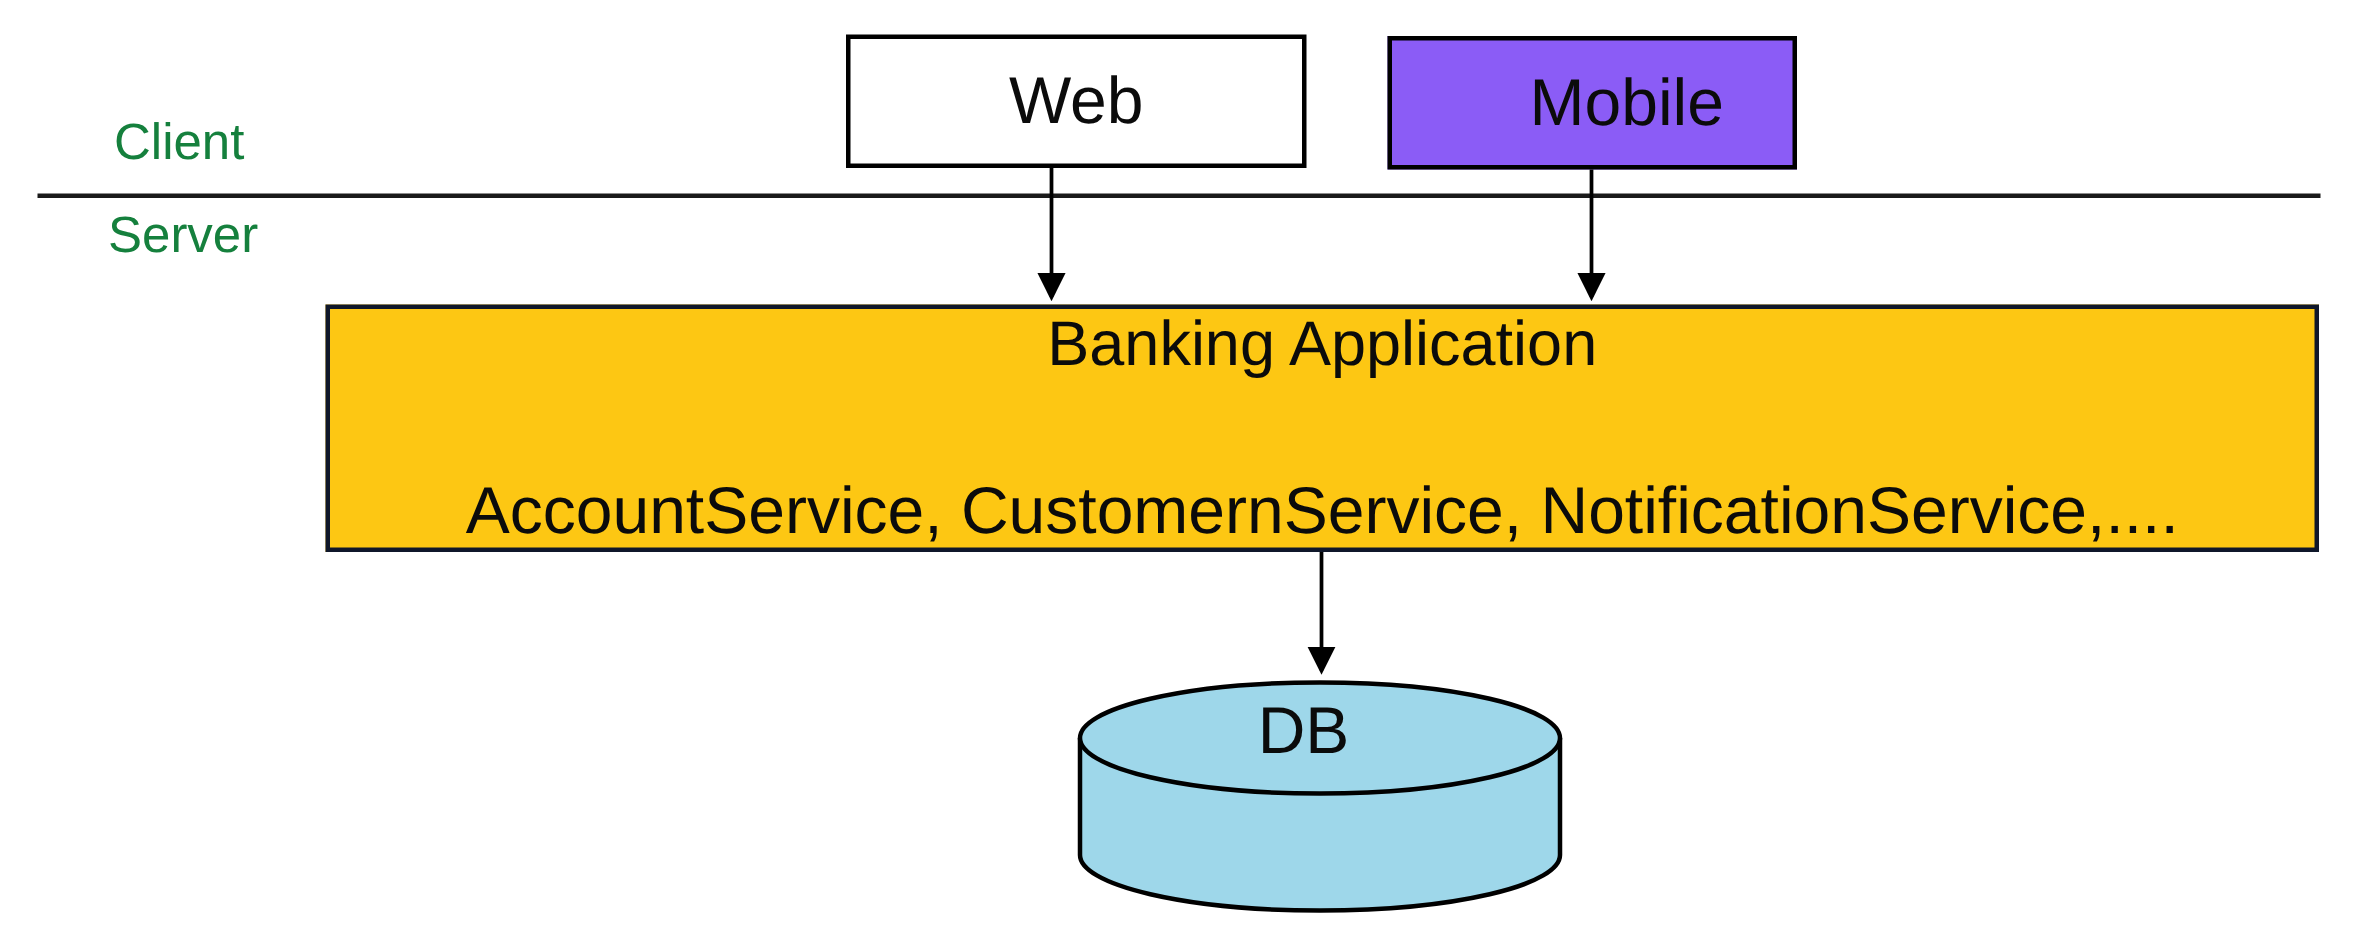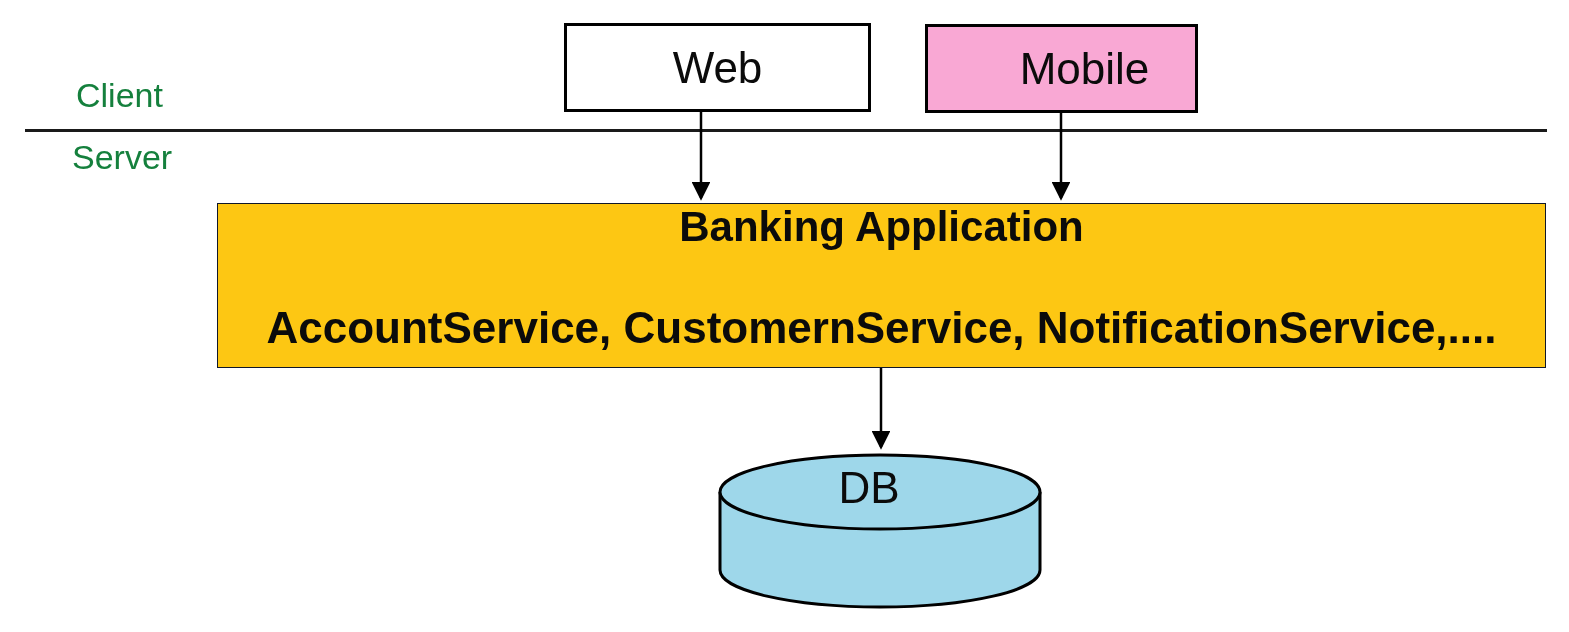--- a/index.html
+++ b/index.html
@@ -42,29 +42,28 @@
     justify-content: center;
     font-size: 44px;
     background: #ffffff;
   }
   .web-box    { left: 564px; top: 23px; width: 307px; height: 89px; }
   .mobile-box { left: 925px; top: 24px; width: 273px; height: 89px; }
   .banking-box {
     position: absolute;
     left: 217px; top: 203px;
     width: 1329px; height: 165px;
-    border: 1px solid #0f172a;
+    border: 3px solid #0f172a;
     box-sizing: border-box;
     display: flex;
     flex-direction: column;
     align-items: center;
-    justify-content: flex-start;
+    justify-content: space-between;
     gap: 18px;
     text-align: center;
-    font-weight: bold;
   }
   .banking-title    { font-size: 42px; line-height: 1.1; }
   .banking-services { font-size: 44px; line-height: 1.1; white-space: nowrap; margin-top: 36px; }
   .edges-overlay {
     position: absolute;
     left: 0; top: 0;
     width: 1569px; height: 632px;
     pointer-events: none;
   }
   .db-cylinder {
@@ -89,21 +88,21 @@
   <div class="zone-label client-label">Client</div>
 
   <div class="zone-divider"></div>
 
   <div class="zone-label server-label">Server</div>
 
   <div class="node-box web-box" style="background-color: rgb(255, 255, 255);">
     <span>Web</span>
   </div>
 
-  <div class="node-box mobile-box" style="background-color: #f9a8d4; padding-left: 46px;">
+  <div class="node-box mobile-box" style="background-color: #8b5cf6; padding-left: 46px;">
     <span>Mobile</span>
   </div>
 
   <div class="banking-box" style="background-color: rgb(253, 199, 19);">
     <div class="banking-title">Banking Application</div>
     <div class="banking-services">AccountService, CustomernService, NotificationService,....</div>
   </div>
 
   <svg class="db-cylinder" viewBox="0 0 330 162">
     <path d="M4,42 L4,120 A160,37 0 0 0 324,120 L324,42" stroke="#000000" stroke-width="3" fill="#9ED7EA"></path>

